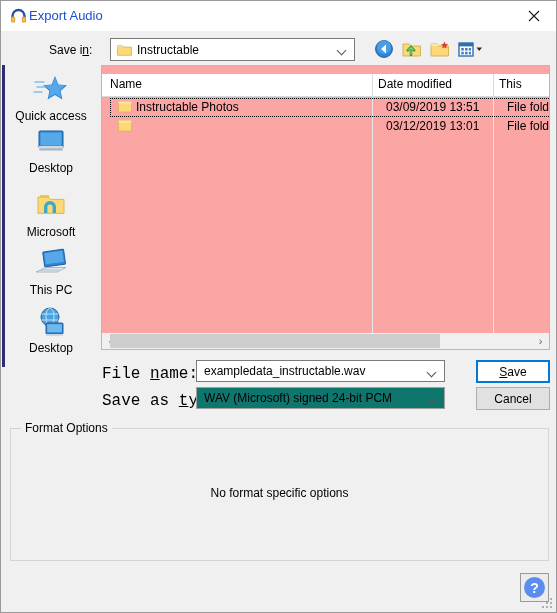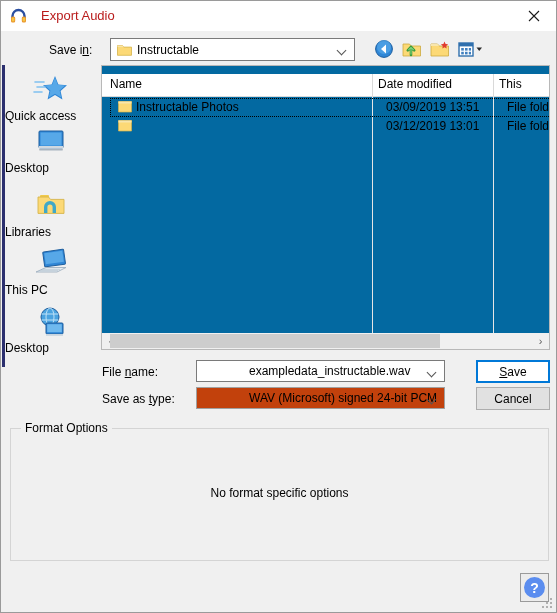--- a/index.html
+++ b/index.html
@@ -32,23 +32,23 @@
     background: #ffffff;
     box-sizing: border-box;
   }
   .title-icon {
     position: absolute;
     left: 9px; top: 7px;
     width: 17px; height: 16px;
   }
   .title-text {
     position: absolute;
-    left: 40px; top: 7px;
+    left: 28px; top: 7px;
     font-size: 13px;
-    color: #b91c1c;
+    color: #1d4ed8;
     line-height: 16px;
     white-space: nowrap;
   }
   .close-btn {
     position: absolute;
     right: 0; top: 0;
     width: 45px; height: 29px;
     display: flex;
     align-items: center;
     justify-content: center;
@@ -129,20 +129,21 @@
     position: absolute;
     left: 0; top: 0;
     width: 3px; height: 100%;
     background: #2b2f6e;
   }
   .place {
     position: absolute;
     left: 3px;
     width: 92px;
     height: 58px;
+    text-align: center;
     cursor: default;
   }
   .place .ico {
     position: relative;
     display: block;
     margin: 0 auto;
     width: 36px; height: 34px;
   }
   .place .lbl {
     display: block;
@@ -151,21 +152,21 @@
     color: #000;
     line-height: 14px;
   }
 
   
   .filelist {
     position: absolute;
     left: 100px; top: 64px;
     width: 449px;
     height: 268px;
-    background: #0369a1;
+    background: #fca5a5;
     border: 1px solid #b8b8b8;
     border-bottom: none;
     box-sizing: border-box;
     overflow: hidden;
   }
   .sortmark {
     position: absolute;
     left: 135px; top: 2px;
     width: 9px; height: 5px;
   }
@@ -263,50 +264,50 @@
     position: absolute;
     left: 8px; top: 1px;
     width: 330px; height: 14px;
     background: #cdcdcd;
     cursor: default;
   }
 
   
   .form-label {
     position: absolute;
-    font-size: 12px;
-    white-space: nowrap;
+    font-size: 16px;
+    white-space: nowrap;
+    font-family: Liberation Mono, monospace;
   }
   .lbl-filename { left: 101px; top: 364px; }
   .lbl-savetype { left: 101px; top: 391px; }
 
   .combo-filename {
     position: absolute;
     left: 195px; top: 359px;
     width: 249px; height: 22px;
     background: #ffffff;
     border: 1px solid #7a7a7a;
     box-sizing: border-box;
   }
   .combo-savetype {
     position: absolute;
     left: 195px; top: 386px;
     width: 249px; height: 22px;
-    background: #c2410c;
+    background: #0f766e;
     border: 1px solid #a0a0a0;
     box-sizing: border-box;
     text-align: right;
   }
   .combo-filename .val, .combo-savetype .val {
     position: absolute;
     left: 7px; top: 3px;
     font-size: 12px;
     line-height: 15px;
     white-space: nowrap;
-    margin-left: 45px;
   }
 
   .btn {
     position: absolute;
     width: 74px; height: 23px;
     background: #e1e1e1;
     border: 1px solid #adadad;
     box-sizing: border-box;
     font-size: 12px;
     font-family: "Liberation Sans", sans-serif;
@@ -496,21 +497,21 @@
     </div>
 
     <div class="place" style="top:124px">
       <span class="ico">
         <svg width="36" height="34" viewBox="0 0 36 34">
           <rect x="7" y="6" width="9" height="3" rx="1" fill="#f0c94a"></rect>
           <path d="M5 8 h10.5 l2 2.4 h13.5 v14 h-26 z" fill="#fcd976" stroke="#d6b44a" stroke-width="0.9"></path>
           <path d="M11 24 v-6 a6 6 0 0 1 12 0 v6 h-3.4 v-6 a2.6 2.6 0 0 0 -5.2 0 v6 z" fill="#3fa8c8"></path>
         </svg>
       </span>
-      <span class="lbl">Libraries</span>
+      <span class="lbl">Microsoft</span>
     </div>
 
     <div class="place" style="top:182px">
       <span class="ico">
         <svg width="36" height="34" viewBox="0 0 36 34">
           <g transform="rotate(-8 18 14)">
             <rect x="11" y="4" width="21" height="15" rx="1" fill="#2f86d6" stroke="#1f5f9e" stroke-width="1"></rect>
             <rect x="12.4" y="5.4" width="18.2" height="11.2" fill="#57a8e8"></rect>
           </g>
           <path d="M3 25 L13 20.5 L33 20.5 L24 25 Z" fill="#e7eef4" stroke="#9fb0bf" stroke-width="0.9"></path>

